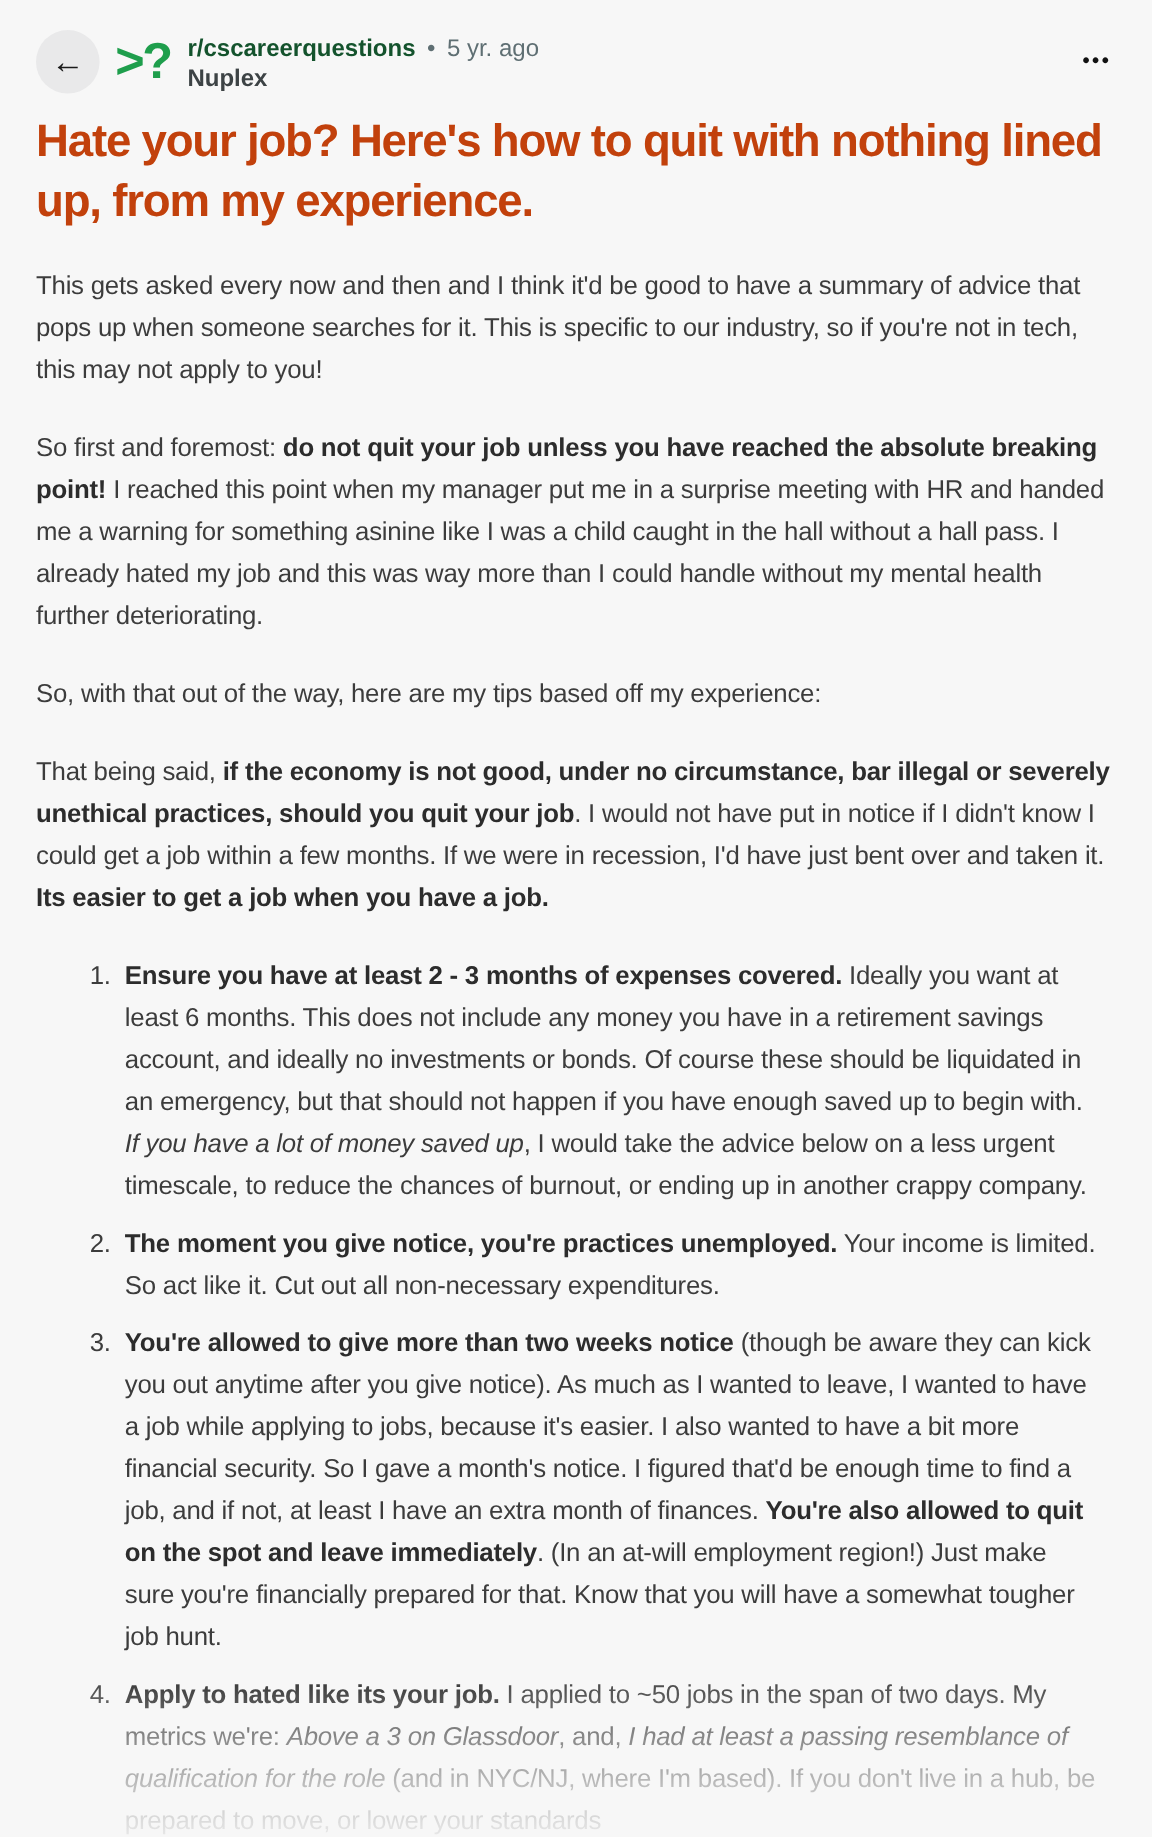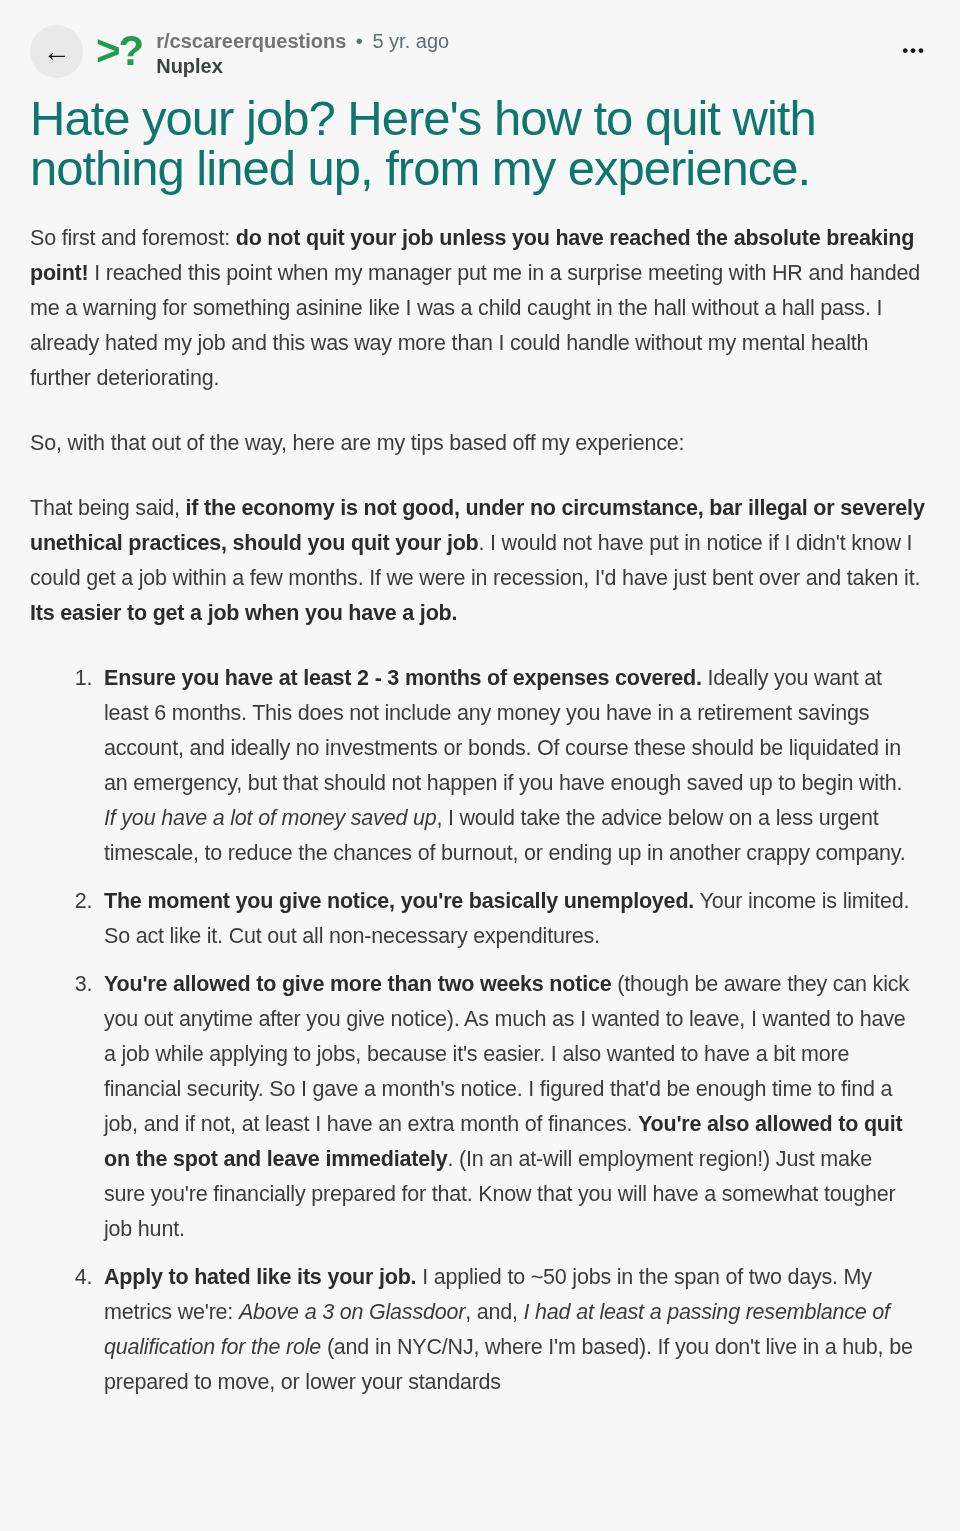--- a/index.html
+++ b/index.html
@@ -47,21 +47,21 @@
     letter-spacing: -2px;
     cursor: pointer;
     flex: 0 0 auto;
   }
   .meta {
     margin-left: 14px;
     padding-top: 4px;
     line-height: 24px;
   }
   .meta-line1 { font-size: 20px; white-space: nowrap; }
-  .subreddit-name { font-weight: 700; color: #737373; cursor: pointer; }
+  .subreddit-name { font-weight: 700; color: #14532d; cursor: pointer; }
   .meta-sep, .post-time { color: #5f6f73; font-weight: 400; }
   .meta-sep { margin: 0 4px; }
   .post-author {
     font-size: 20px;
     color: #3d4345;
     margin-top: 1px;
     cursor: pointer;
     font-weight: bold;
   }
   .overflow-btn {
@@ -72,25 +72,25 @@
     font-size: 17px;
     font-weight: 700;
     letter-spacing: 2px;
     color: #111;
     line-height: 1;
   }
 
   
   .post-title {
     margin: 14px 0 0 0;
-    font-size: 49px;
+    font-size: 38px;
     line-height: 50px;
-    font-weight: 400;
+    font-weight: 700;
     letter-spacing: -1px;
-    color: #0f766e;
+    color: #c2410c;
   }
 
   
   .post-body {
     margin-top: 28px;
     font-size: 21.5px;
     line-height: 35px;
     letter-spacing: -0.2px;
     color: #3c3c3c;
   }
@@ -144,28 +144,29 @@
 
     <button class="overflow-btn">
       <span>•••</span>
     </button>
   </div>
 
   <h1 class="post-title">Hate your job? Here's how to quit with nothing lined up, from my experience.</h1>
 
   <div class="post-body">
     <div>
+        <p><span>This gets asked every now and then and I think it'd be good to have a summary of advice that pops up when someone searches for it. This is specific to our industry, so if you're not in tech, this may not apply to you!</span></p>
         <p><span>So first and foremost: </span><b>do not quit your job unless you have reached the absolute breaking point!</b><span> I reached this point when my manager put me in a surprise meeting with HR and handed me a warning for something asinine like I was a child caught in the hall without a hall pass. I already hated my job and this was way more than I could handle without my mental health further deteriorating.</span></p>
         <p><span>So, with that out of the way, here are my tips based off my experience:</span></p>
         <p><span>That being said, </span><b>if the economy is not good, under no circumstance, bar illegal or severely unethical practices, should you quit your job</b><span>. I would not have put in notice if I didn't know I could get a job within a few months. If we were in recession, I'd have just bent over and taken it. </span><b>Its easier to get a job when you have a job.</b></p>
       </div>
 
     <ol>
         <li><b>Ensure you have at least 2 - 3 months of expenses covered.</b><span> Ideally you want at least 6 months. This does not include any money you have in a retirement savings account, and ideally no investments or bonds. Of course these should be liquidated in an emergency, but that should not happen if you have enough saved up to begin with. </span><em>If you have a lot of money saved up</em><span>, I would take the advice below on a less urgent timescale, to reduce the chances of burnout, or ending up in another crappy company.</span></li>
-        <li><b>The moment you give notice, you're basically unemployed.</b><span> Your income is limited. So act like it. Cut out all non-necessary expenditures.</span></li>
+        <li><b>The moment you give notice, you're practices unemployed.</b><span> Your income is limited. So act like it. Cut out all non-necessary expenditures.</span></li>
         <li><b>You're allowed to give more than two weeks notice</b><span> (though be aware they can kick you out anytime after you give notice). As much as I wanted to leave, I wanted to have a job while applying to jobs, because it's easier. I also wanted to have a bit more financial security. So I gave a month's notice. I figured that'd be enough time to find a job, and if not, at least I have an extra month of finances. </span><b>You're also allowed to quit on the spot and leave immediately</b><span>. (In an at-will employment region!) Just make sure you're financially prepared for that. Know that you will have a somewhat tougher job hunt.</span></li>
         <li><b>Apply to hated like its your job.</b><span> I applied to ~50 jobs in the span of two days. My metrics we're: </span><em>Above a 3 on Glassdoor</em><span>, and, </span><em>I had at least a passing resemblance of qualification for the role</em><span> (and in NYC/NJ, where I'm based). If you don't live in a hub, be prepared to move, or lower your standards</span></li>
       </ol>
   </div>
 
 </div>
 
 <div class="fade-overlay"></div>
 
 </body></html>

